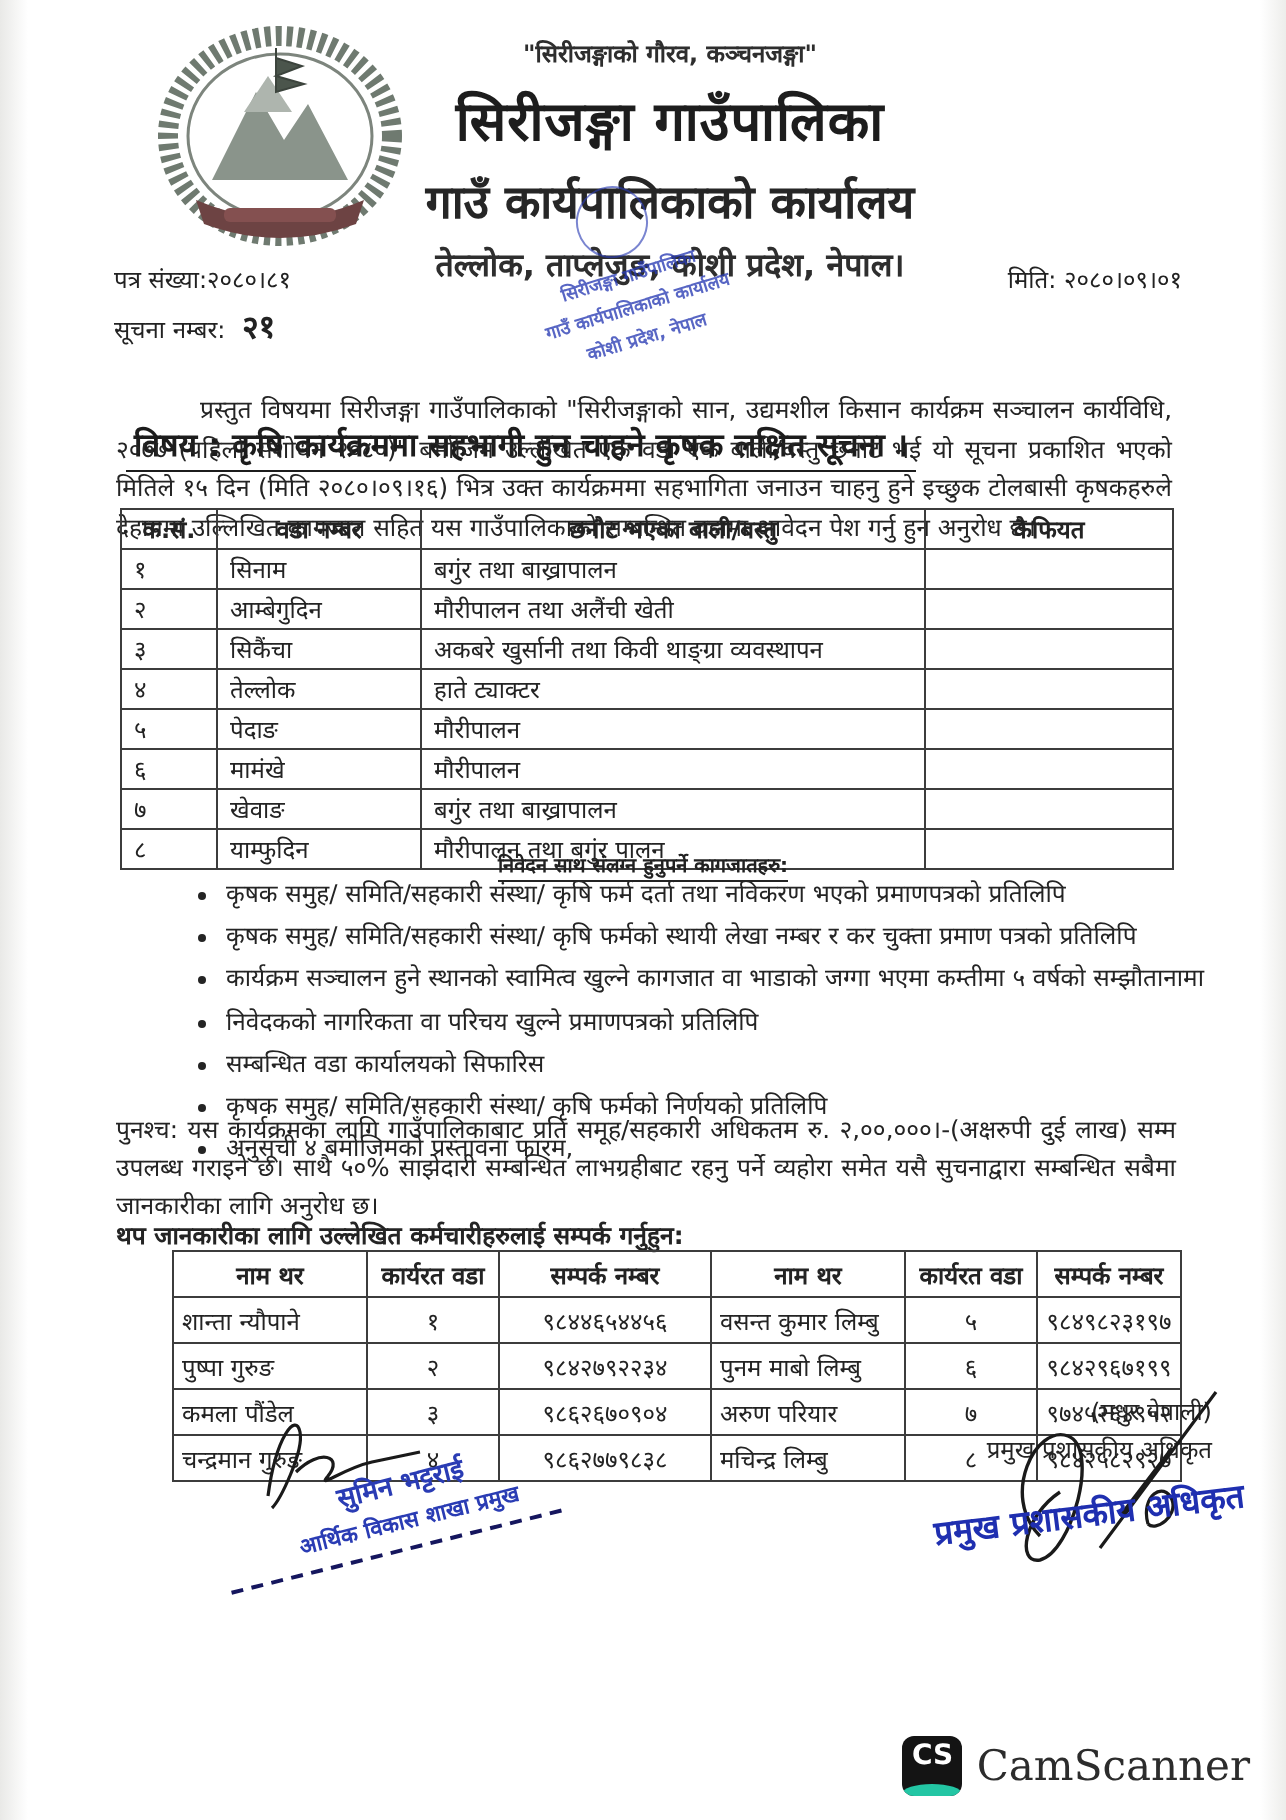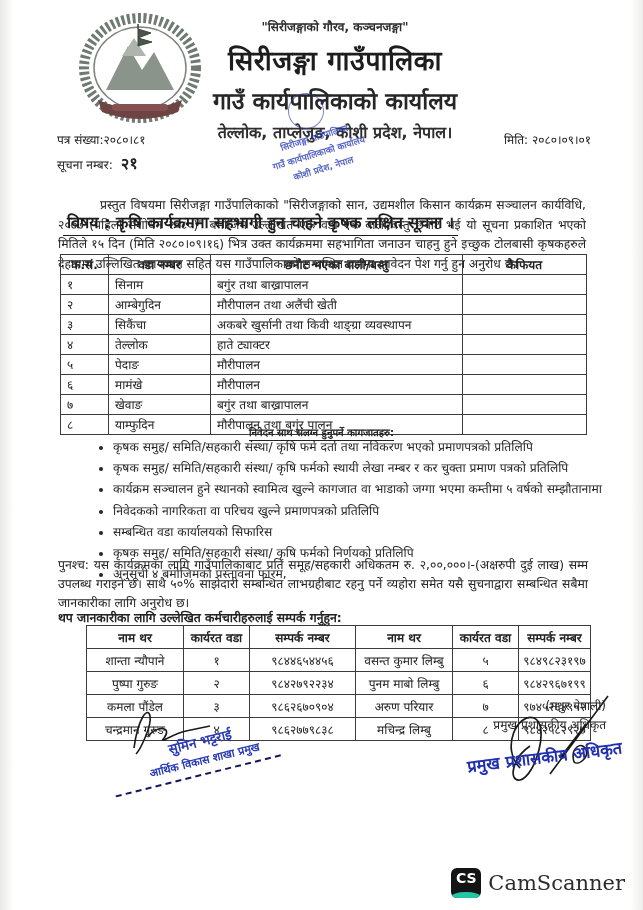--- a/index.html
+++ b/index.html
@@ -50,21 +50,21 @@
   }
   .bodytext .indent{text-indent:42px;}
   
   table{border-collapse:collapse;font-size:12px;color:#232323;}
   .t1{position:absolute;left:60px;top:254px;width:527px;}
   .t1 th,.t1 td{border:1.2px solid #3c3c3c;padding:1px 6px;height:17px;text-align:left;font-weight:normal;}
   .t1 th{font-weight:bold;text-align:center;}
   .t2{position:absolute;left:86px;top:625px;width:505px;text-align:center;}
   .t2 th,.t2 td{border:1.2px solid #3c3c3c;padding:1px 4px;height:20px;font-weight:normal;}
   .t2 th{font-weight:bold;}
-  .t2 td:first-child,.t2 td:nth-child(4){text-align:center;}
+  .t2 td:first-child,.t2 td:nth-child(4){text-align:left;}
   
   .attach-head-wrap{position:absolute;left:0;top:421px;width:643px;text-align:center;}
   .attach-head{display:inline-block;font-size:10px;font-weight:bold;border-bottom:1.4px solid #222;padding-bottom:1px;}
   .attach-list{position:absolute;left:95px;top:438px;width:500px;margin:0;padding:0 0 0 18px;}
   .attach-list li{font-size:12.2px;margin-bottom:4.2px;color:#242424;}
   .postscript{position:absolute;left:58px;top:556px;width:530px;font-size:12.3px;line-height:19px;text-align:justify;color:#242424;}
   .contacts-intro{position:absolute;left:58px;top:609px;width:530px;font-size:12.3px;font-weight:bold;color:#242424;}
   
   .stamp-left{
     position:absolute;left:108px;top:732px;width:190px;

